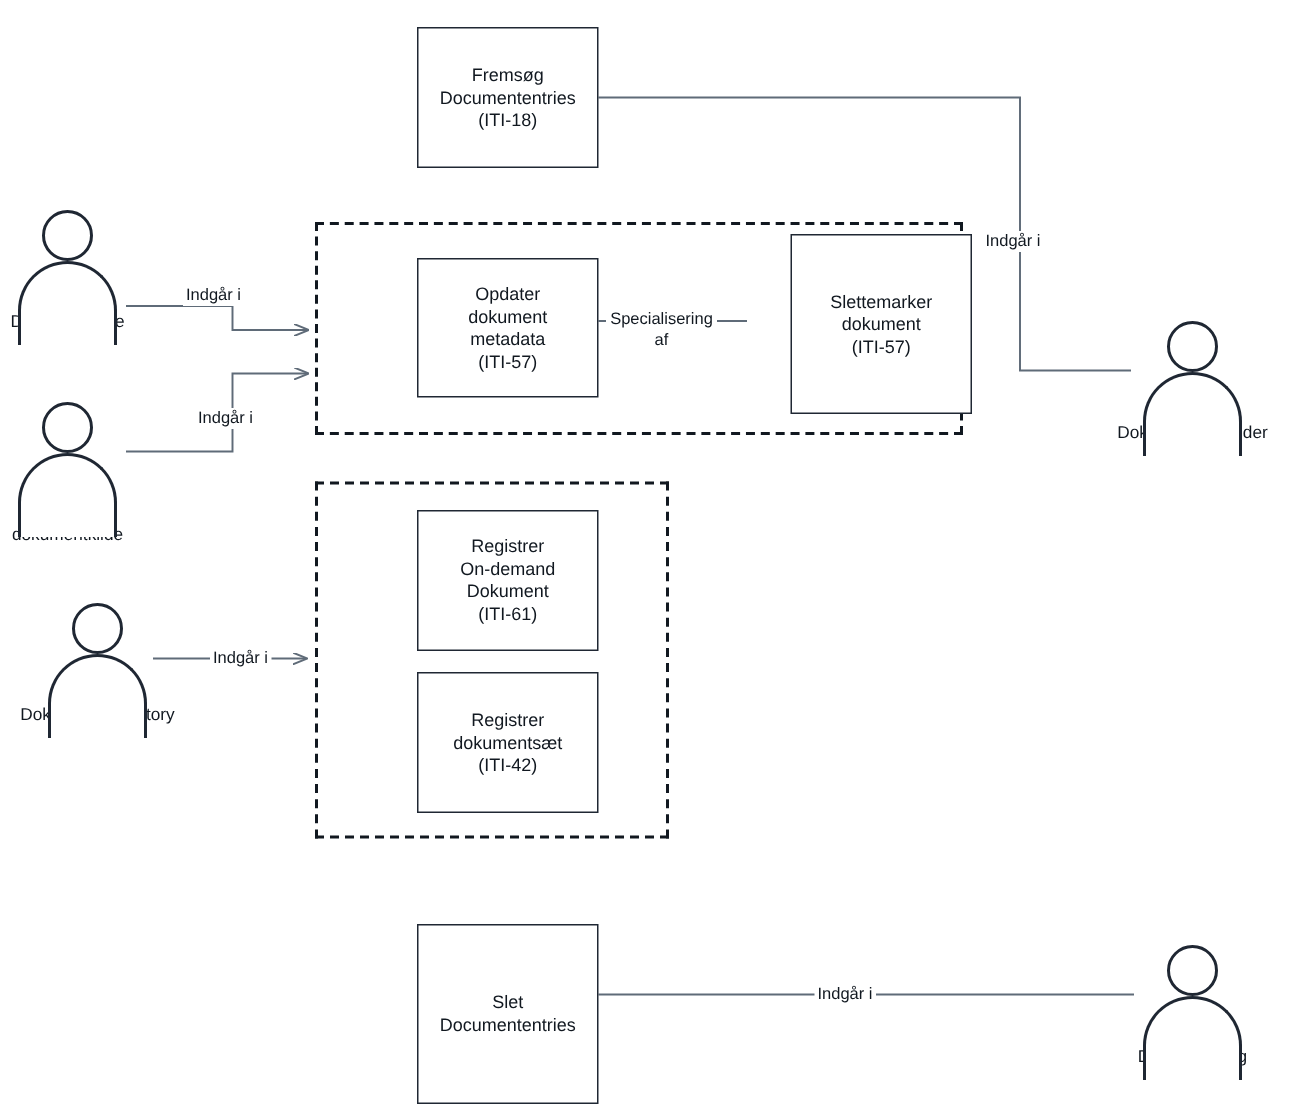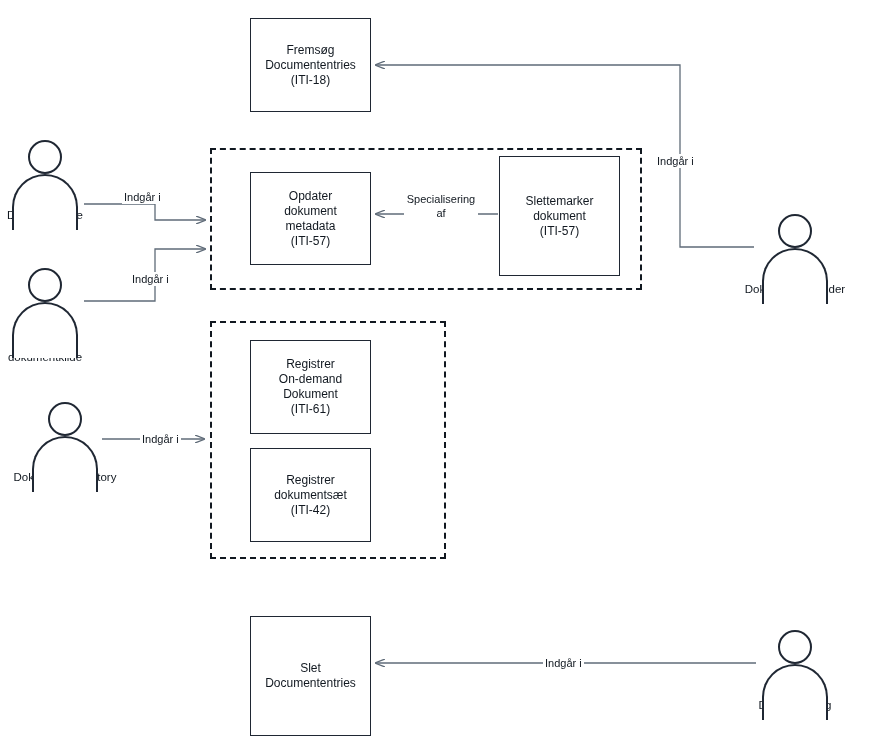--- a/index.html
+++ b/index.html
@@ -23,20 +23,21 @@
     border: 1.6px solid #1f2733;
     background: #ffffff;
     display: flex;
     align-items: center;
     justify-content: center;
     text-align: center;
     font-size: 12px;
     line-height: 15px;
     color: #111820;
     white-space: pre-line;
+    margin-left: 28px;
   }
   .dashed {
     position: absolute;
     box-sizing: border-box;
     border: 2px dashed #111820;
     background: transparent;
   }
   .actor {
     position: absolute;
     width: 78px;
@@ -198,16 +199,16 @@
   <div class="edge-label" style="left:122px; top:190px;">Indgår i</div>
 
   <div class="edge-label" style="left:130px; top:272px;">Indgår i</div>
 
   <div class="edge-label" style="left:140px; top:432px;">Indgår i</div>
 
   <div class="edge-label" style="left:655px; top:154px;">Indgår i</div>
 
   <div class="edge-label" style="left:543px; top:656px;">Indgår i</div>
 
-  <div class="edge-label" style="left:404px; top:192px; width:70px;">Specialisering
+  <div class="edge-label" style="left:404px; top:206px; width:70px;">Specialisering
 af</div>
 
 </div>
 
 </body></html>

